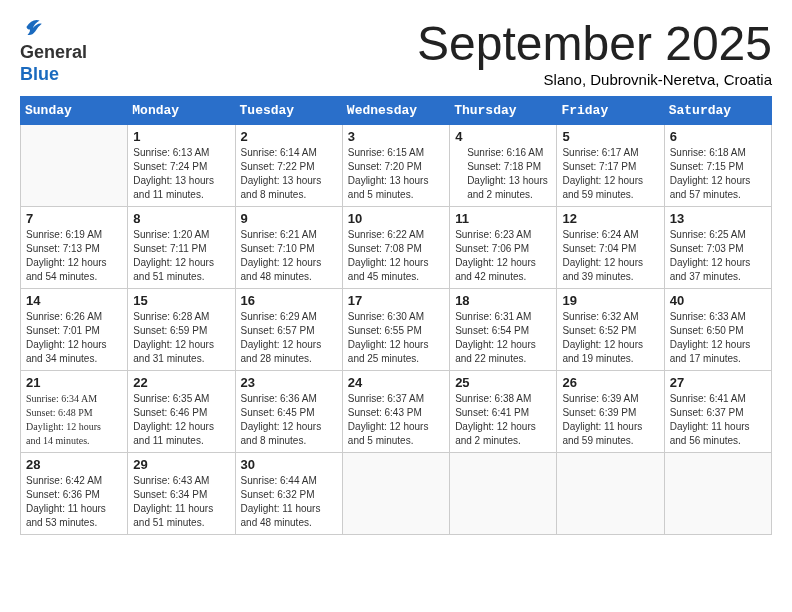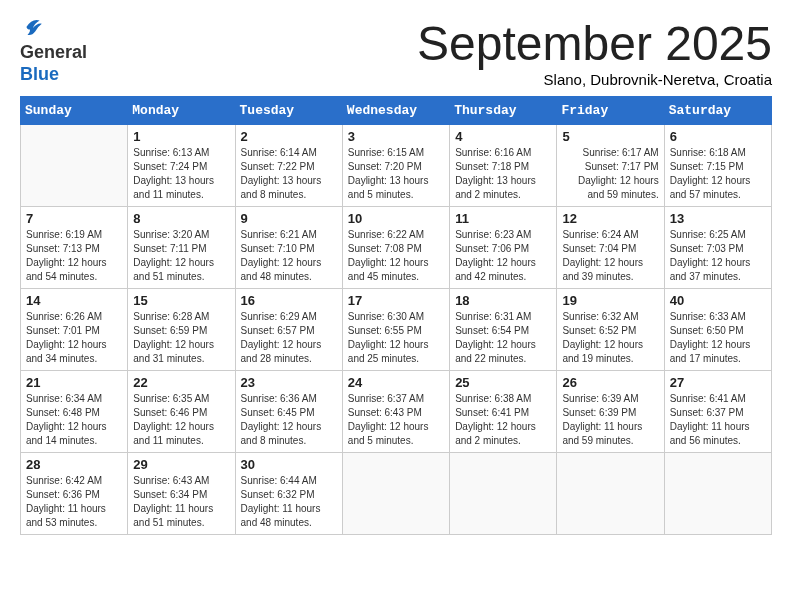--- a/index.html
+++ b/index.html
@@ -140,28 +140,28 @@
         </td>
         <td>
           <span class="day-num">3</span>
           <div class="day-info" style="white-space: pre-line;">Sunrise: 6:15 AM
 Sunset: 7:20 PM
 Daylight: 13 hours
 and 5 minutes.</div>
         </td>
         <td>
           <span class="day-num">4</span>
-          <div class="day-info" style="white-space: pre-line;">Sunrise: 6:16 AM
+          <div class="day-info" style="white-space: pre-line; margin-left: 12px;">Sunrise: 6:16 AM
 Sunset: 7:18 PM
 Daylight: 13 hours
 and 2 minutes.</div>
         </td>
         <td>
           <span class="day-num">5</span>
-          <div class="day-info" style="white-space: pre-line; text-align: right;">Sunrise: 6:17 AM
+          <div class="day-info" style="white-space: pre-line;">Sunrise: 6:17 AM
 Sunset: 7:17 PM
 Daylight: 12 hours
 and 59 minutes.</div>
         </td>
         <td>
           <span class="day-num">6</span>
           <div class="day-info" style="white-space: pre-line;">Sunrise: 6:18 AM
 Sunset: 7:15 PM
 Daylight: 12 hours
 and 57 minutes.</div>
@@ -170,21 +170,21 @@
       <tr class="week-row">
         <td>
           <span class="day-num">7</span>
           <div class="day-info" style="white-space: pre-line;">Sunrise: 6:19 AM
 Sunset: 7:13 PM
 Daylight: 12 hours
 and 54 minutes.</div>
         </td>
         <td>
           <span class="day-num">8</span>
-          <div class="day-info" style="white-space: pre-line;">Sunrise: 3:20 AM
+          <div class="day-info" style="white-space: pre-line;">Sunrise: 1:20 AM
 Sunset: 7:11 PM
 Daylight: 12 hours
 and 51 minutes.</div>
         </td>
         <td>
           <span class="day-num">9</span>
           <div class="day-info" style="white-space: pre-line;">Sunrise: 6:21 AM
 Sunset: 7:10 PM
 Daylight: 12 hours
 and 48 minutes.</div>
@@ -265,21 +265,21 @@
           <span class="day-num">40</span>
           <div class="day-info" style="white-space: pre-line;">Sunrise: 6:33 AM
 Sunset: 6:50 PM
 Daylight: 12 hours
 and 17 minutes.</div>
         </td>
       </tr>
       <tr class="week-row">
         <td>
           <span class="day-num">21</span>
-          <div class="day-info" style="white-space: pre-line;">Sunrise: 6:34 AM
+          <div class="day-info" style="white-space: pre-line; font-family: Liberation Serif, serif;">Sunrise: 6:34 AM
 Sunset: 6:48 PM
 Daylight: 12 hours
 and 14 minutes.</div>
         </td>
         <td>
           <span class="day-num">22</span>
           <div class="day-info" style="white-space: pre-line;">Sunrise: 6:35 AM
 Sunset: 6:46 PM
 Daylight: 12 hours
 and 11 minutes.</div>

